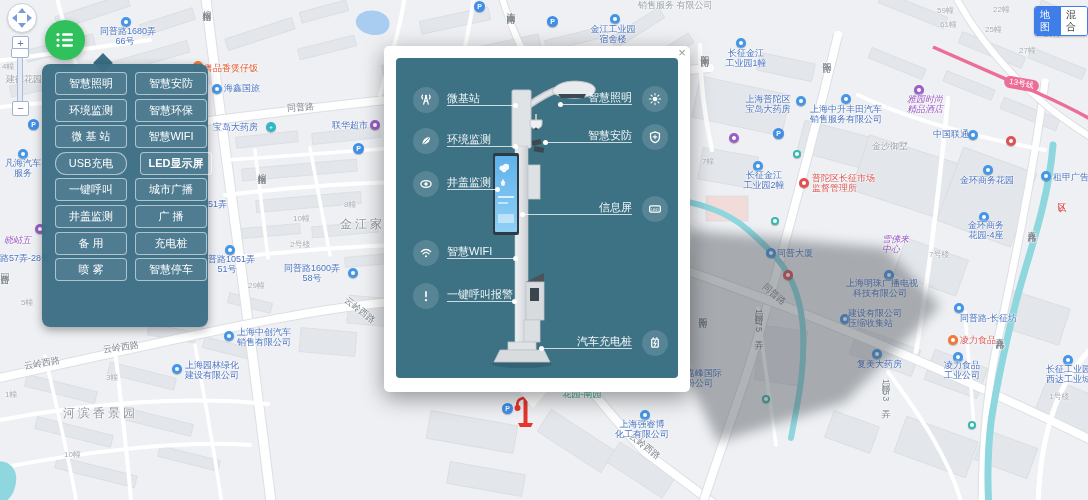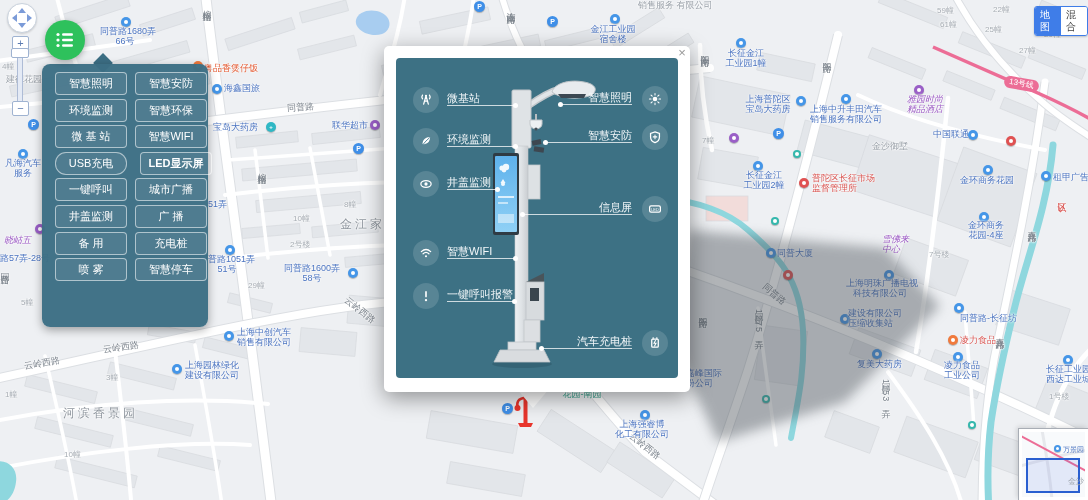--- a/index.html
+++ b/index.html
@@ -385,21 +385,21 @@
       <div class="lb c-blue" style="left: 810px; top: 104px;">
         <div>上海中升丰田汽车</div>
         <div>销售服务有限公司</div>
       </div>
       <div class="lb c-purple" style="left: 664px; top: 134px;">
         <div>ecaca</div>
       </div>
       <div class="poi-ic" style="left: 729px; top: 133px; width: 10px; height: 10px; background: rgb(154, 95, 199); font-size: 6px;">
         <span class="poi-dot"></span>
       </div>
-      <div class="lb c-bld" style="left: 702px; top: 136px;">
+      <div class="lb c-bld" style="left: 702px; top: 157px;">
         <div>7幢</div>
       </div>
       <div class="poi-ic" style="left: 753px; top: 161px; width: 10px; height: 10px; background: rgb(69, 150, 232); font-size: 6px;">
         <span class="poi-dot"></span>
       </div>
       <div class="lb c-blue ctr" style="left: 740px; top: 170px; width: 48px;">
         <div>长征金江</div>
         <div>工业园2幢</div>
       </div>
       <div class="poi-ic" style="left: 799px; top: 178px; width: 10px; height: 10px; background: rgb(224, 82, 82); font-size: 6px;">
@@ -761,27 +761,14 @@
               <path d="M4.4 1.4 V2.6 M7.6 1.4 V2.6" stroke-width="0.9"></path>
             </svg>
           </div>
           <div class="flabel" style="right: 46px; top: 276px;">汽车充电桩</div>
           <div class="fline" style="left: 145px; width: 91px; top: 290px;"></div>
           <div class="fdot" style="left: 145px; top: 290px;"></div>
         </div>
     </div>
   </div>
 
-  <div id="minimap">
-    <svg width="63" height="65" style="position:absolute;left:0;top:0">
-      <path d="M20,-2 C24,20 28,45 30,68" stroke="#e6e8ec" stroke-width="3" fill="none"></path>
-      <path d="M-2,34 C20,28 45,22 66,18" stroke="#e6e8ec" stroke-width="3" fill="none"></path>
-      <path d="M-3,3 L66,40" stroke="#ec6d96" stroke-width="2" fill="none"></path>
-    </svg>
-    <div id="mm-rect"></div>
-    <div class="poi-ic" style="left:32px;top:13px;width:7px;height:7px;background:#4596e8">
-        <span class="poi-dot" style="width:3px;height:3px"></span>
-      </div>
-    <div class="mm-lb" style="left:41px;top:13px">万景园</div>
-    <div class="mm-lb" style="left:46px;top:44px;color:#9aa1a9;font-size:8px">金沙</div>
-  </div>
 
 </div>
 
 </body></html>

